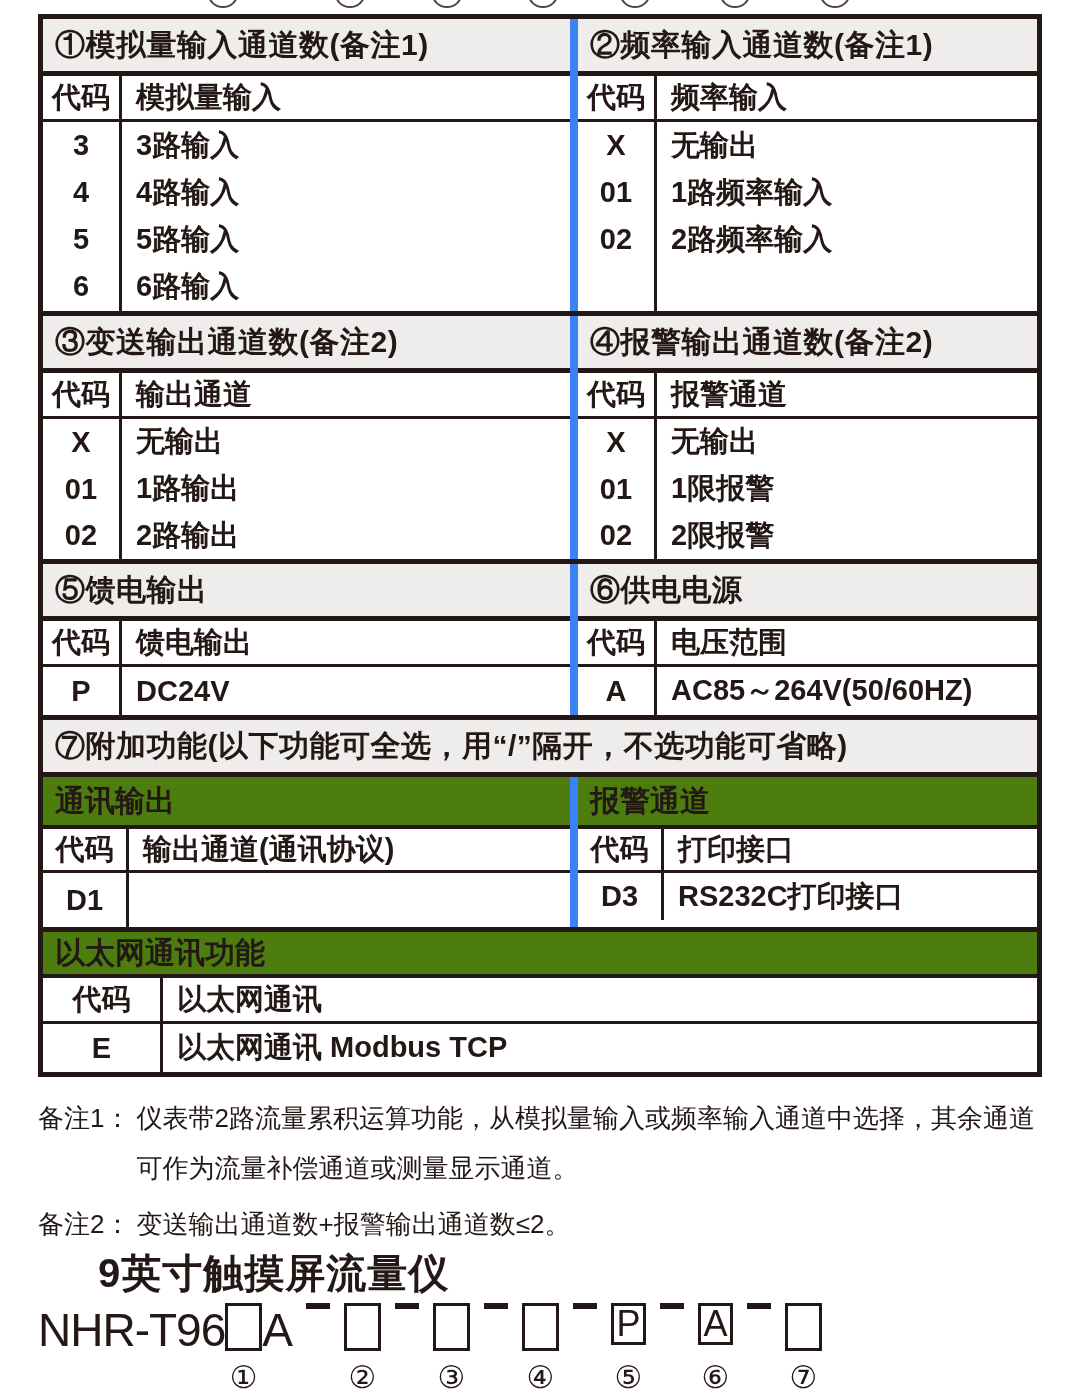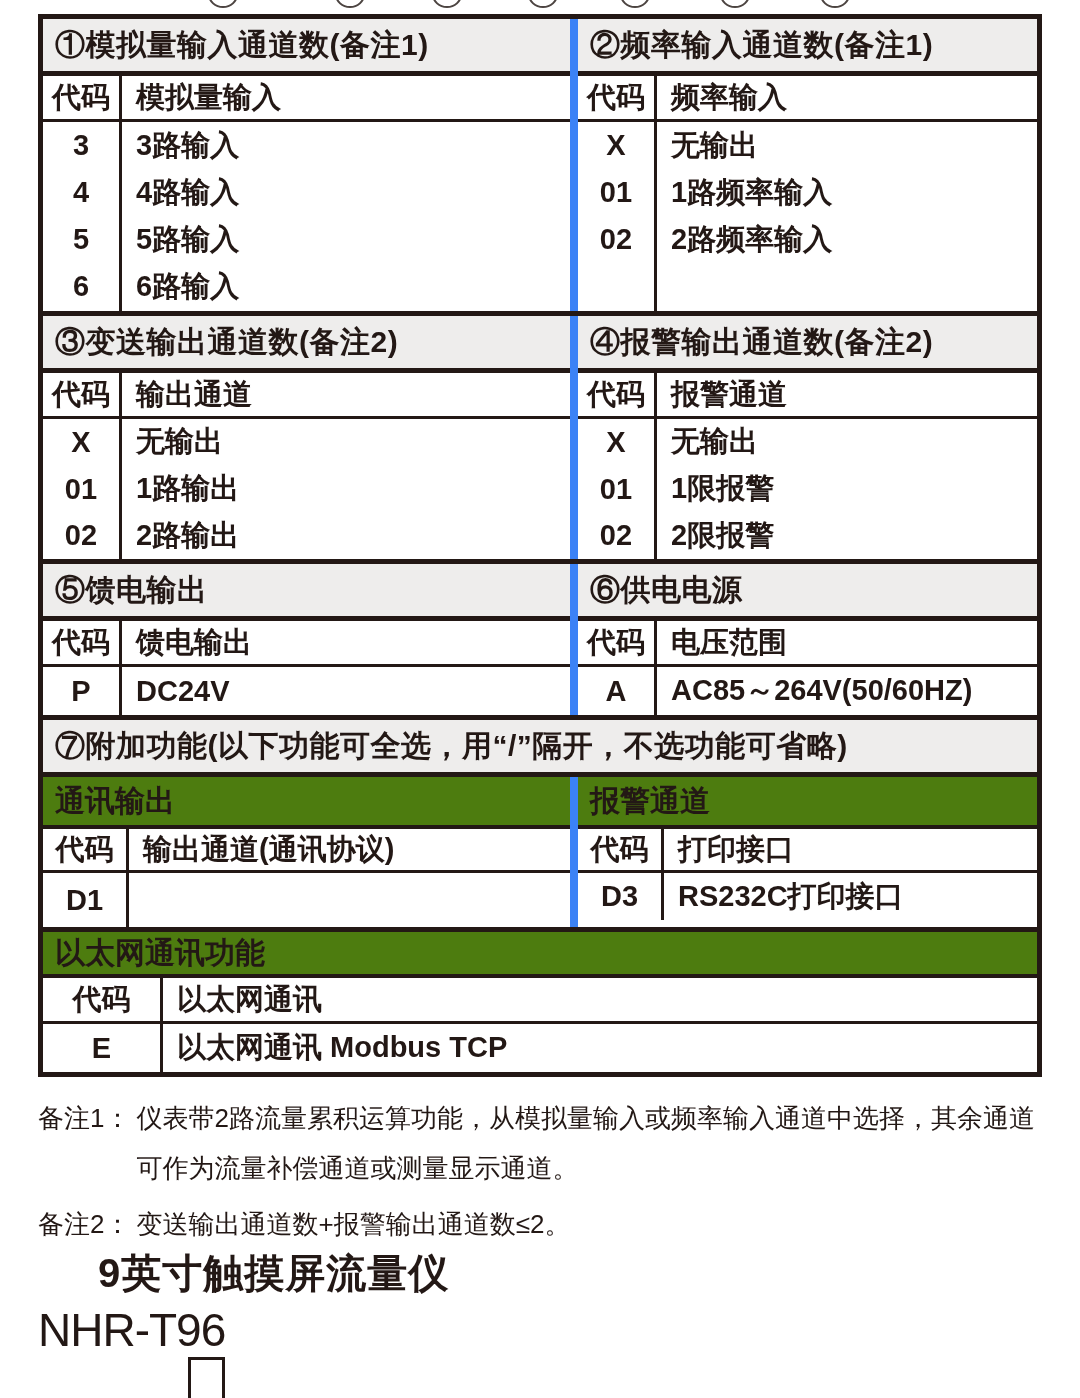--- a/index.html
+++ b/index.html
@@ -65,21 +65,21 @@
   .notes { position:absolute; left:38px; top:1094px; width:1008px; font-size:26px; font-weight:500; line-height:1.92; }
   .note { display:flex; }
   .note .nlabel { flex:none; white-space:nowrap; padding-right:6px; }
   .note .ntext { flex:1; }
   .note + .note { margin-top:6px; }
 
   
   .ptitle { position:absolute; left:54px; top:1246px; font-size:40px; font-weight:700; letter-spacing:1px;margin-left:44px; }
   .model {
     position:absolute; left:38px; top:1303px; height:52px;
-    display:flex; align-items:flex-end; font-weight:500;flex-direction:column;
+    display:flex; align-items:flex-start; font-weight:500;
   }
   .mtext { font-size:46px; letter-spacing:-1px; }
   .dash { width:24px; height:6px; background:#231815; margin:0 14px; flex:none; }
   .box-unit { position:relative; display:flex; align-items:center; justify-content:center; flex:none; }
   .mbox {
     border:3px solid #231815; width:37px; height:48px;
     display:flex; align-items:center; justify-content:center;
     font-size:36px; font-weight:500;
   }
   .mbox.small { width:35px; height:42px; }

